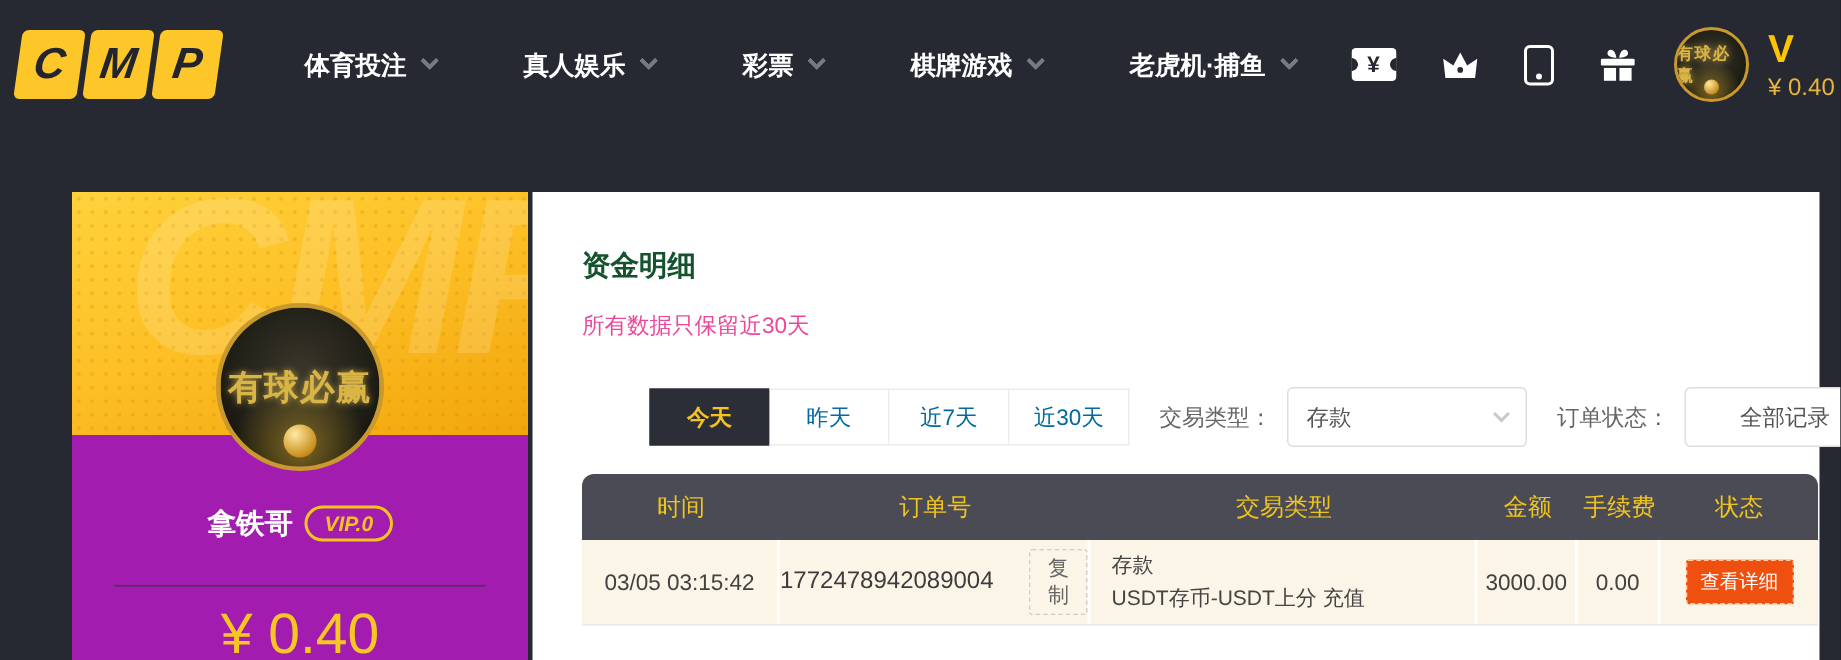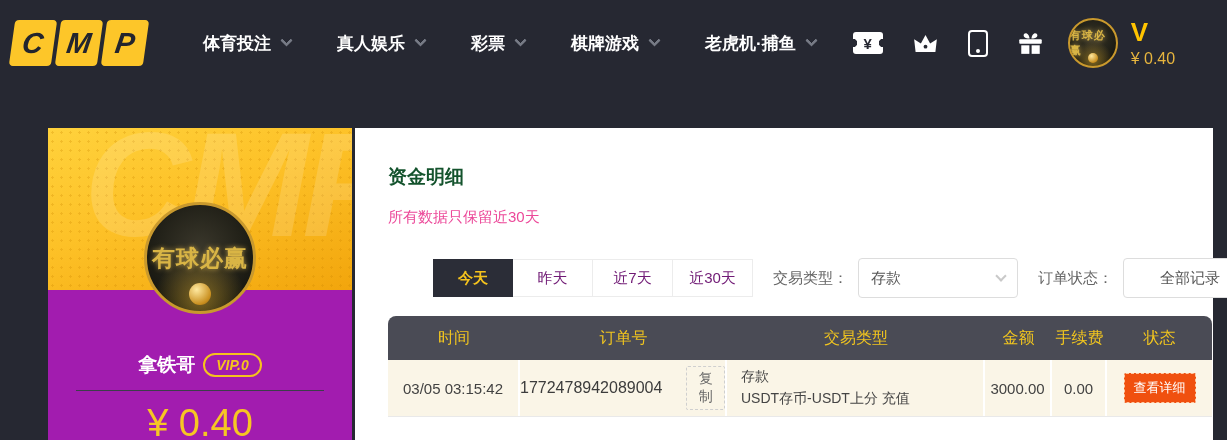--- a/index.html
+++ b/index.html
@@ -4,21 +4,21 @@
 <style>
   * { margin:0; padding:0; box-sizing:border-box; }
   html,body { background:#1d1f27; }
   body { font-family:"Liberation Sans","DejaVu Sans",sans-serif; }
   #app { position:relative; width:1227px; height:440px; background:#262832; overflow:hidden; }
 
   
   .navbar { position:absolute; top:0; left:0; width:100%; height:86px; display:flex; align-items:center; padding-left:12px; background:#262832; }
   .logo { display:flex; gap:4px; margin-right:34px; cursor:pointer; }
   .logo-tile { width:42px; height:46px; background:#fdc629; border-radius:4px; transform:skewX(-8deg); display:flex; align-items:center; justify-content:center; font-weight:800; font-style:italic; font-size:29px; color:#23252e; }
-  .nav-items { display:flex; align-items:center; }
+  .nav-items { display:flex; align-items:center;gap:12px; }
   .nav-item { display:flex; align-items:center; gap:11px; color:#fff; font-size:17px; font-weight:600; padding:0 23px; cursor:pointer; white-space:nowrap; }
   .chev { width:9px; height:9px; border-right:3px solid #767a85; border-bottom:3px solid #767a85; transform:rotate(45deg); margin-top:-5px; border-radius:1px; }
   .top-icons { display:flex; align-items:center; gap:29px; margin-left:14px; }
   .ticon { cursor:pointer; display:flex; align-items:center; justify-content:center; }
   .ticket { width:30px; height:22px; border-radius:3px; background:
       radial-gradient(circle at 0 50%, #262832 4px, transparent 4.5px),
       radial-gradient(circle at 100% 50%, #262832 4px, transparent 4.5px), #fff;
       display:flex; align-items:center; justify-content:center; }
   .ticket span { color:#262832; font-weight:800; font-size:15px; }
   .mobile { width:20px; height:27px; border:2.5px solid #fff; border-radius:4px; position:relative; }
@@ -41,33 +41,33 @@
   .sidebar { position:absolute; left:48px; top:128px; width:304px; height:312px; background:#a21caf; overflow:hidden; }
   .sidebar-hero { position:absolute; top:0; left:0; right:0; height:162px; overflow:hidden;
       background:linear-gradient(160deg,#ffd23c 0%,#fdc127 45%,#f2a50c 100%); }
   .sidebar-hero::before { content:""; position:absolute; inset:0;
       background-image:radial-gradient(rgba(205,135,0,.28) 1.2px, transparent 1.4px); background-size:9px 9px; }
   .watermark { position:absolute; top:-28px; left:36px; font-size:148px; font-weight:800; font-style:italic;
       color:rgba(255,255,255,.15); letter-spacing:-6px; white-space:nowrap; }
   .avatar-lg { position:absolute; top:74px; left:50%; transform:translateX(-50%); width:112px; height:112px; border-width:3px; }
   .avatar-lg .txt { font-size:23px; }
   .avatar-lg .ball { width:22px; height:22px; }
-  .sb-name-row { position:absolute; top:224px; left:0; width:100%; display:flex; justify-content:center; align-items:center; gap:8px;text-align:right; }
+  .sb-name-row { position:absolute; top:208px; left:0; width:100%; display:flex; justify-content:center; align-items:center; gap:8px;text-align:right; }
   .sb-name { color:#fff; font-size:19px; font-weight:700; }
   .vip-badge { border:2px solid #f5c31d; color:#f5c31d; border-radius:14px; padding:0 11px; font-size:14px; font-weight:800; font-style:italic; height:24px; line-height:20px; }
   .sb-divider { position:absolute; top:262px; left:28px; right:28px; height:1px; background:#3c3e49; }
   .sb-balance { position:absolute; top:274px; left:0; width:100%; text-align:center; color:#f6c623; font-size:38px; }
 
   
   .panel { position:absolute; left:355px; top:128px; width:858px; height:312px; background:#fff; }
   .panel-title { position:absolute; left:33px; top:36px; font-size:19px; color:#14532d; }
   .panel-sub { position:absolute; left:33px; top:80px; font-size:15px; color:#ec4899; }
   .controls { position:absolute; left:36px; top:130px; display:flex; align-items:center;margin-left:42px; }
   .tabs { display:flex; }
-  .tab { width:80px; height:38px; display:flex; align-items:center; justify-content:center; font-size:15px; background:#fff; border:1px solid #ececec; border-left:none; color:#701a75; cursor:pointer; }
+  .tab { width:80px; height:38px; display:flex; align-items:center; justify-content:center; font-size:15px; background:#fff; border:1px solid #ececec; border-left:none; color:#0369a1; cursor:pointer; }
   .tab:first-child { border-left:1px solid #ececec; }
   .tab.active { background:#2b2d37; border-color:#2b2d37; color:#f5c31d; font-weight:700; }
   .filter-label { color:#666; font-size:15px; margin-left:20px; white-space:nowrap; }
   .select { height:40px; border:1px solid #ddd; border-radius:4px; display:flex; align-items:center; justify-content:space-between; padding:0 12px; color:#555; font-size:15px; margin-left:10px; cursor:pointer; background:#fff; }
   .sel-type { width:160px; } .sel-status { width:145px;padding-left:36px; }
   .chev-sm { width:8px; height:8px; border-right:2px solid #c9c9c9; border-bottom:2px solid #c9c9c9; transform:rotate(45deg); margin-top:-4px; }
 
   
   .table { position:absolute; left:33px; top:188px; width:824px; }
   .thead, .trow { display:grid; grid-template-columns:132px 207px 258px 67px 55px 105px; }

